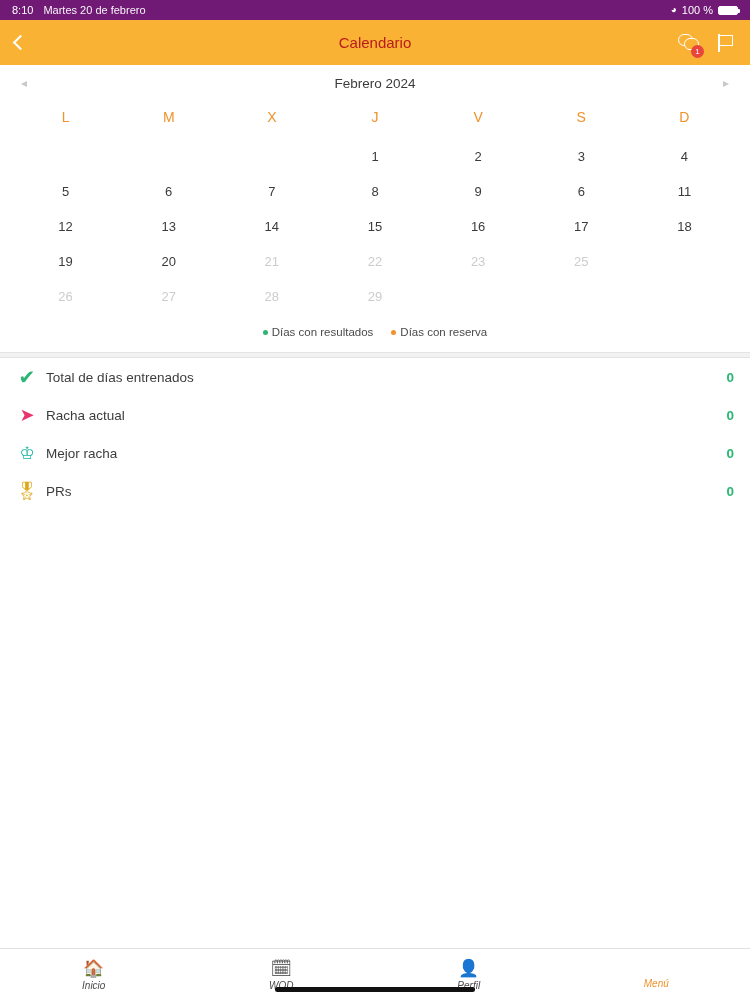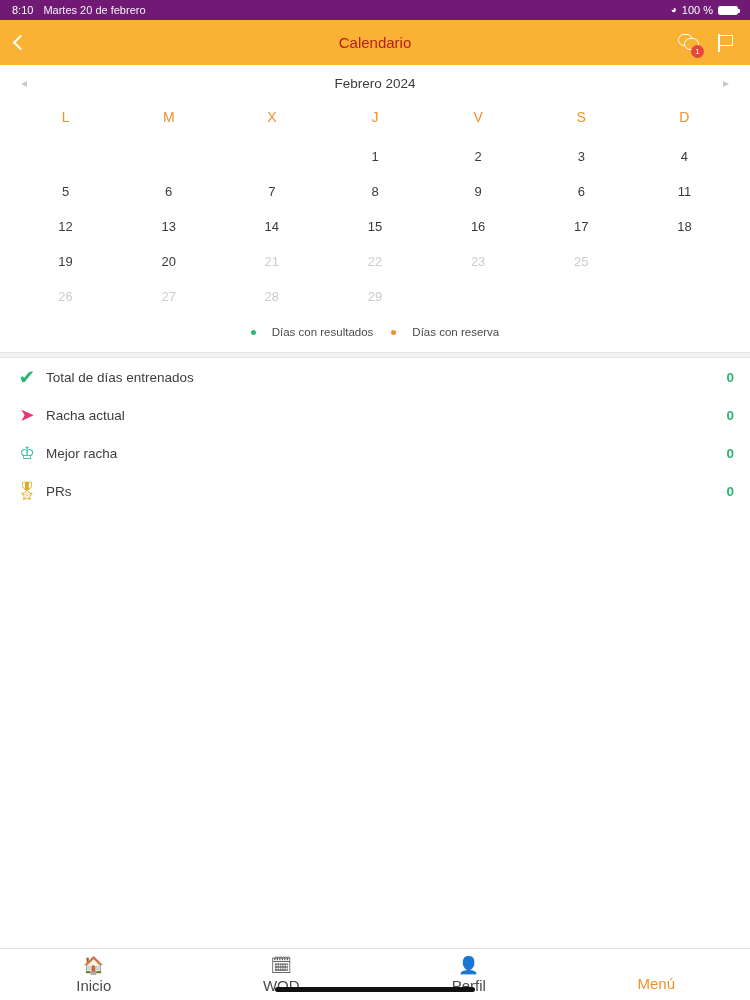--- a/index.html
+++ b/index.html
@@ -183,21 +183,21 @@
   .dot.bok { background: #f0922b; }
 
   .legend {
     display: flex;
     justify-content: center;
     gap: 18px;
     padding: 12px 0 14px;
     font-size: 11.5px;
     color: #4a4a4a;
   }
-  .legend span.l-item { display: inline-flex; align-items: center; gap: 16px; }
+  .legend span.l-item { display: inline-flex; align-items: center; gap: 4px; }
   .legend .dot { width: 5px; height: 5px; }
 
   .divider {
     height: 6px;
     background: #f2f2f2;
     border-top: 1px solid #e4e4e4;
     border-bottom: 1px solid #e4e4e4;
   }
 
   
@@ -246,21 +246,21 @@
   }
   .tab {
     display: flex;
     flex-direction: column;
     align-items: center;
     justify-content: center;
     gap: 3px;
     height: 52px;
   }
   .tab .t-ico { font-size: 17px; line-height: 17px; color: #3a3a3a; }
-  .tab .t-lbl { font-size: 15px; color: #4a4a4a; }
+  .tab .t-lbl { font-size: 10px; color: #4a4a4a; font-style: italic; }
   .tab.active .t-ico, .tab.active .t-lbl { color: #f0922b; }
   .home-indicator {
     position: absolute;
     left: 50%;
     transform: translateX(-50%);
     bottom: 8px;
     width: 200px; height: 5px;
     background: #111;
     border-radius: 3px;
   }

